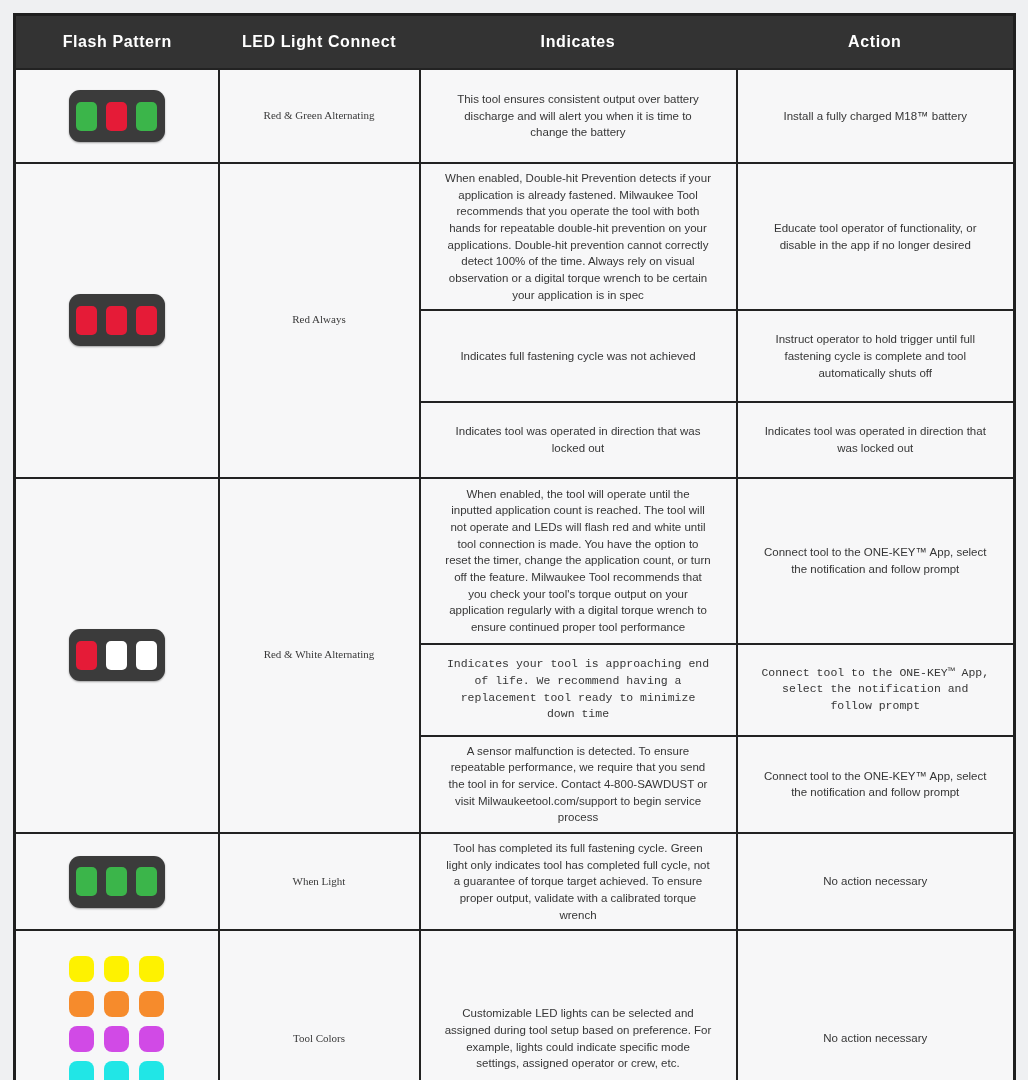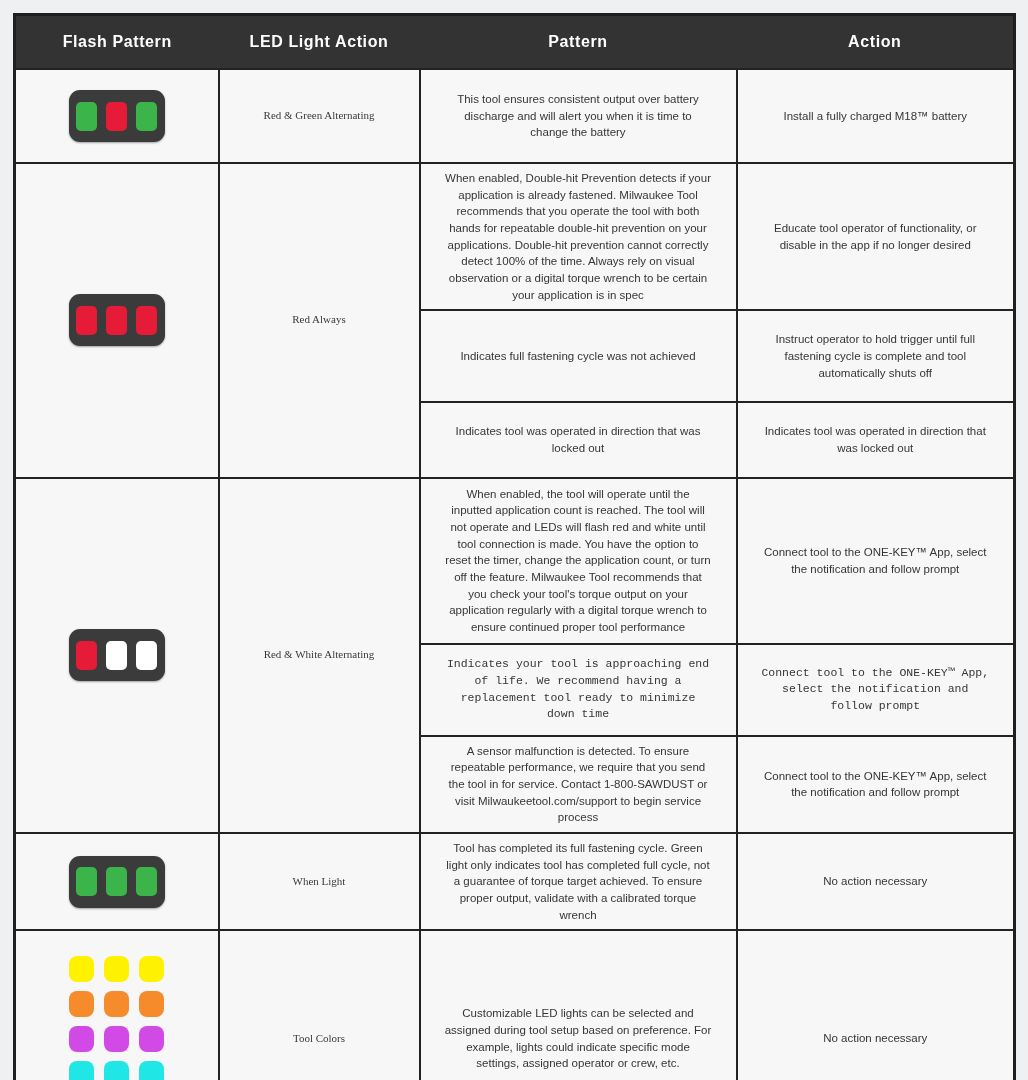--- a/index.html
+++ b/index.html
@@ -111,22 +111,22 @@
   <table class="ref-table">
     <colgroup>
       <col class="c1">
         <col class="c2">
         <col class="c3">
         <col class="c4">
     </colgroup>
     <thead>
       <tr>
         <th>Flash Pattern</th>
-        <th>LED Light Action</th>
-        <th>Pattern</th>
+        <th>LED Light Connect</th>
+        <th>Indicates</th>
         <th>Action</th>
       </tr>
     </thead>
     <tbody>
 
       <tr class="h94">
         <td class="pattern-cell">
           <div class="led-housing">
             <span class="led" style="background: rgb(59, 181, 74);"></span>
             <span class="led" style="background: rgb(229, 27, 55);"></span>
@@ -169,21 +169,21 @@
         </td>
         <td class="label-cell" rowspan="3">Red &amp; White Alternating</td>
         <td>When enabled, the tool will operate until the inputted application count is reached. The tool will not operate and LEDs will flash red and white until tool connection is made. You have the option to reset the timer, change the application count, or turn off the feature. Milwaukee Tool recommends that you check your tool's torque output on your application regularly with a digital torque wrench to ensure continued proper tool performance</td>
         <td class="action-cell">Connect tool to the ONE-KEY™ App, select the notification and follow prompt</td>
       </tr>
       <tr class="h67">
         <td>Indicates your tool is approaching end of life. We recommend having a replacement tool ready to minimize down time</td>
         <td class="action-cell">Connect tool to the ONE-KEY™ App, select the notification and follow prompt</td>
       </tr>
       <tr class="h86">
-        <td>A sensor malfunction is detected. To ensure repeatable performance, we require that you send the tool in for service. Contact 1-800-SAWDUST or visit Milwaukeetool.com/support to begin service process</td>
+        <td>A sensor malfunction is detected. To ensure repeatable performance, we require that you send the tool in for service. Contact 4-800-SAWDUST or visit Milwaukeetool.com/support to begin service process</td>
         <td class="action-cell">Connect tool to the ONE-KEY™ App, select the notification and follow prompt</td>
       </tr>
 
       <tr class="h93">
         <td class="pattern-cell">
           <div class="led-housing">
             <span class="led" style="background: rgb(59, 181, 74);"></span>
             <span class="led" style="background: rgb(59, 181, 74);"></span>
             <span class="led" style="background: rgb(59, 181, 74);"></span>
           </div>

